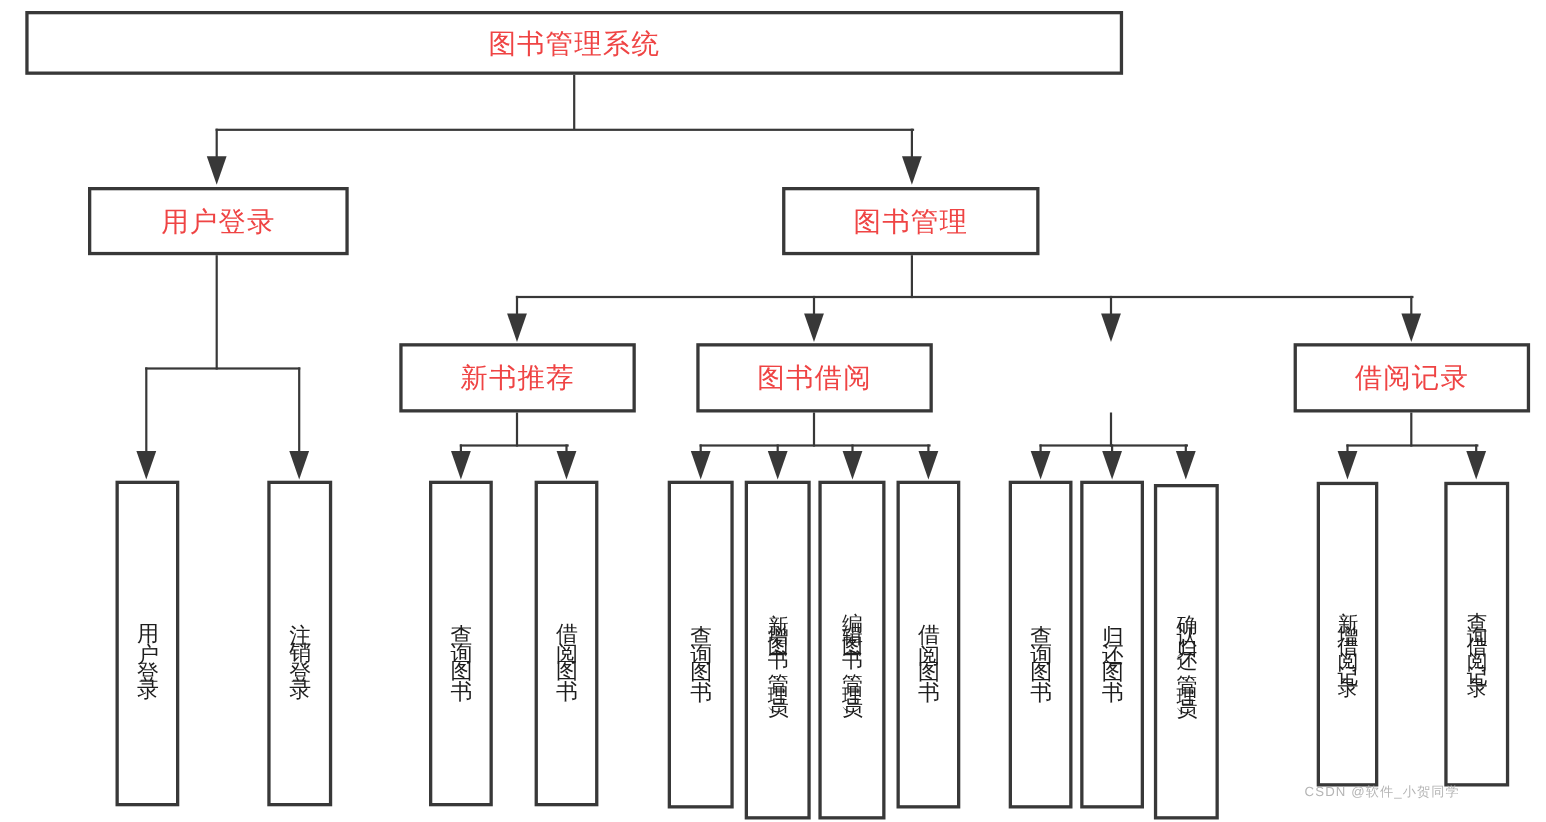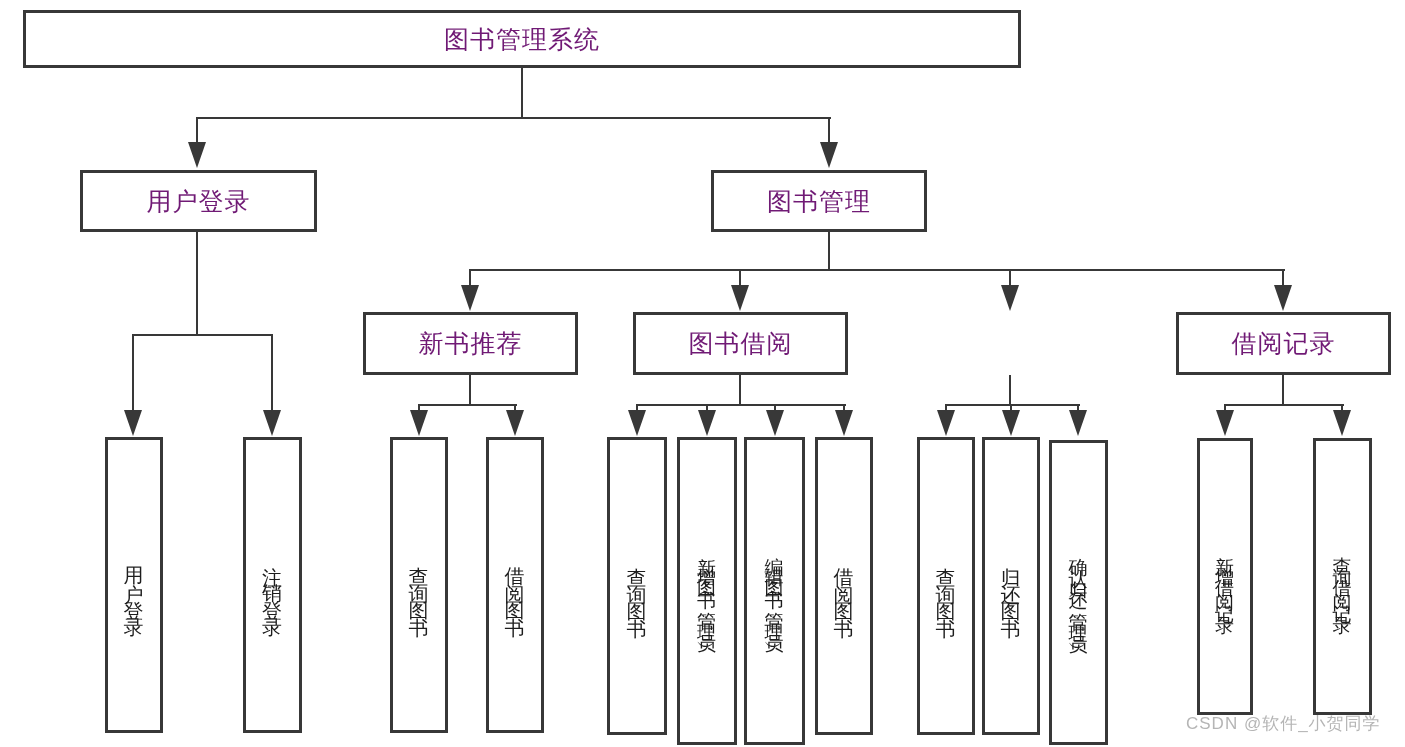--- a/index.html
+++ b/index.html
@@ -15,21 +15,21 @@
   .node{
     position:absolute;
     box-sizing:border-box;
     background:#ffffff;
     border:3px solid #383838;
     display:flex;align-items:center;justify-content:center;
   }
   .hlabel{
     font-size:25px;
     letter-spacing:1px;
-    color:#701a75;
+    color:#ef4444;
     white-space:nowrap;
   }
   .vlabel{
     writing-mode:vertical-rl;
     text-orientation:mixed;
     font-size:20px;
     letter-spacing:17px;
     color:#1d1d1d;
     line-height:1;
   }
@@ -43,21 +43,21 @@
   .arrow{
     position:absolute;
     width:0;height:0;
     border-left:9px solid transparent;
     border-right:9px solid transparent;
     border-top:26px solid #383838;
   }
   .watermark{
     position:absolute;
     left:1186px;top:712px;
-    font-size:17px;
+    font-size:12px;
     color:#b5b5b5;
     letter-spacing:1px;
     white-space:nowrap;
     z-index:5;
   }
 </style>
 </head>
 <body>
 
 <div class="canvas">
@@ -69,21 +69,21 @@
   <div class="line vline" style="left:521px;top:68px;height:50px;"></div>
   <div class="line hline" style="left:196px;top:117px;width:635px;"></div>
   <div class="line vline" style="left:196px;top:117px;height:27px;"></div>
   <div class="line vline" style="left:828px;top:117px;height:27px;"></div>
   <div class="arrow" style="left:188px;top:142px;"></div>
   <div class="arrow" style="left:820px;top:142px;"></div>
 
   <div class="node" style="left:80px;top:170px;width:237px;height:62px;">
     <span class="hlabel">用户登录</span>
   </div>
-  <div class="node" style="left:711px;top:170px;width:216px;height:62px;">
+  <div class="node" style="left:711px;top:170px;width:234px;height:62px;">
     <span class="hlabel">图书管理</span>
   </div>
 
   <div class="line vline" style="left:196px;top:232px;height:104px;"></div>
   <div class="line hline" style="left:132px;top:334px;width:141px;"></div>
   <div class="line vline" style="left:132px;top:334px;height:78px;"></div>
   <div class="line vline" style="left:271px;top:334px;height:78px;"></div>
   <div class="arrow" style="left:124px;top:410px;"></div>
   <div class="arrow" style="left:263px;top:410px;"></div>
 

